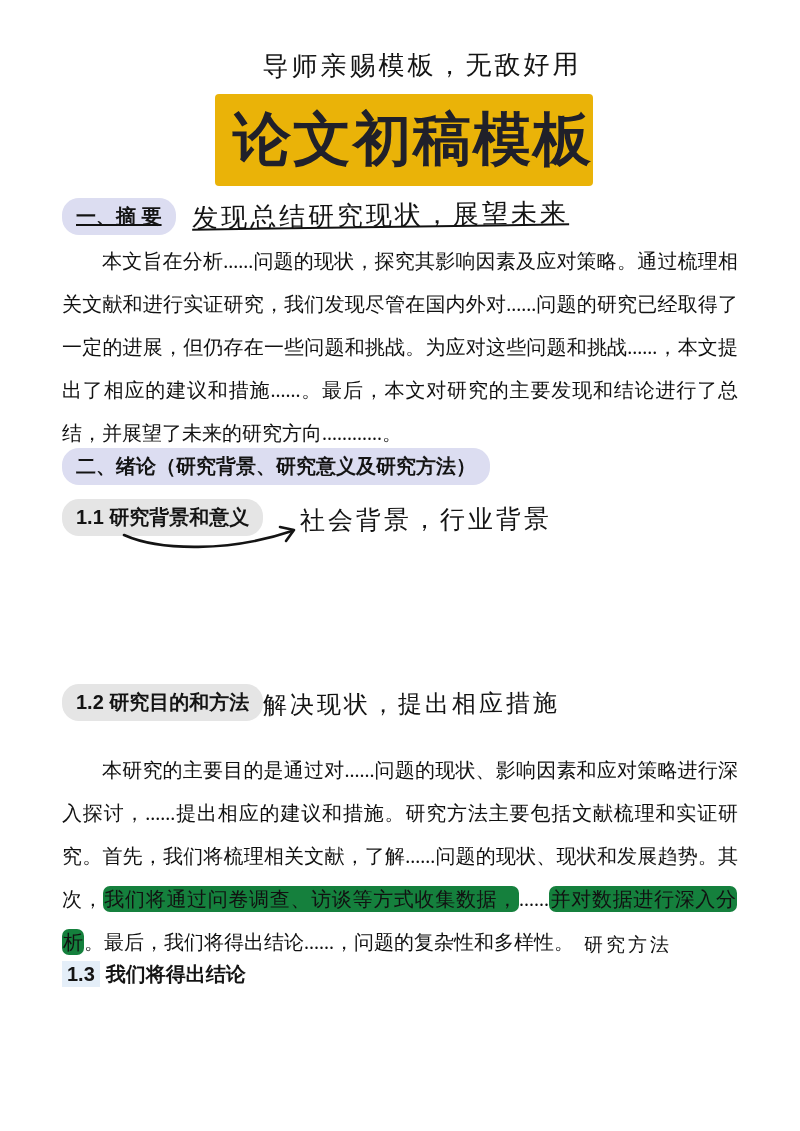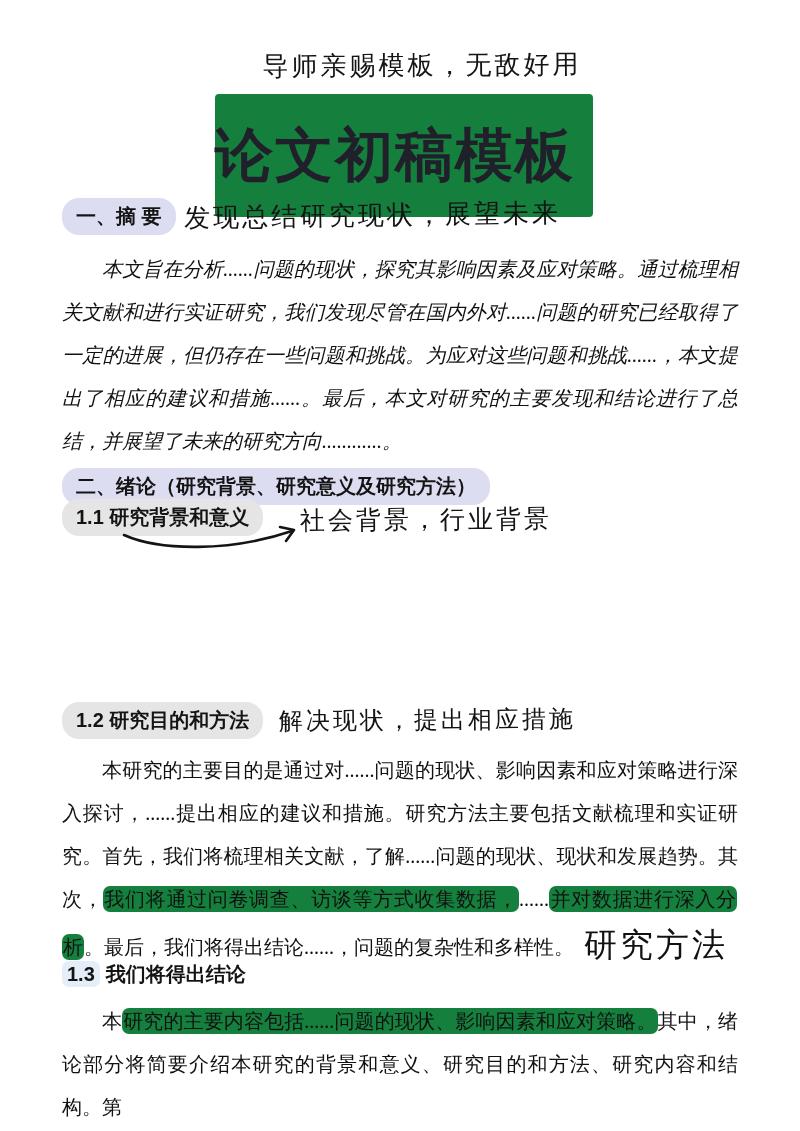--- a/index.html
+++ b/index.html
@@ -23,24 +23,24 @@
   }
   
   .top-note {
     position:absolute; top:36px; left:0; right:0;
     text-align:center; font-size:26px;
     transform:rotate(-0.4deg);
   }
   
   .title-block {
     position:absolute; top:82px; left:215px;
-    width:378px; height:123px;
-    background:#15803d;
+    width:378px; height:92px;
+    background:#eab308;
     border-radius:4px;
-    display:flex; align-items:center; justify-content:flex-start;
+    display:flex; align-items:center; justify-content:flex-end;
   }
   .title-text {
     font-family:"Liberation Sans","DejaVu Sans",sans-serif;
     font-weight:900; font-size:58px; letter-spacing:2px;
     color:#20202a; white-space:nowrap;
   }
   
   .pill {
     display:inline-block;
     font-family:"Liberation Sans","DejaVu Sans",sans-serif;
@@ -57,65 +57,65 @@
     text-align:justify; text-indent:2em;
   }
   .hl {
     background:#15803d;
     border-radius:7px;
     padding:2px 1px;
     -webkit-box-decoration-break:clone;
     box-decoration-break:clone;
   }
   
-  .abstract-row { position:absolute; top:186px; left:62px; display:flex; align-items:flex-start; gap:8px; }
+  .abstract-row { position:absolute; top:186px; left:62px; display:flex; align-items:flex-start; gap:16px;text-decoration:underline; }
   .abstract-row .hand { font-size:26px; margin-top:0px; transform:rotate(-0.8deg); }
 
-  .sec2-row { position:absolute; top:456px; left:62px; }
+  .sec2-row { position:absolute; top:436px; left:62px; }
 
   .s11-head { position:absolute; top:487px; left:62px; width:676px; height:50px; }
   .s11-head .annot { position:absolute; left:238px; top:4px; font-size:25px; transform:rotate(-0.5deg); }
   .s11-arrow { position:absolute; left:58px; top:26px; }
 
-  .s12-head { position:absolute; top:690px; left:62px; display:flex; align-items:flex-start; gap:16px; }
+  .s12-head { position:absolute; top:672px; left:62px; display:flex; align-items:center; }
   .s12-head .annot { font-size:24px; margin-top:2px; transform:rotate(-0.5deg); }
 
   .hand-inline {
     font-family:"DejaVu Sans",sans-serif;
-    font-size:33px; letter-spacing:3px;
+    font-size:19px; letter-spacing:3px;
     margin-left:10px; position:relative; top:2px;
     white-space:nowrap;
   }
 
   .s13-head {
     position:absolute; top:949px; left:62px;
     font-family:"Liberation Sans","DejaVu Sans",sans-serif;
     font-weight:700; font-size:20px; color:#141414;
   }
   .s13-num {
-    background:#e4eef8; border-radius:7px; padding:2px 5px; margin-right:6px;
+    background:#e4eef8; border-radius:0; padding:2px 5px; margin-right:6px;
   }
 </style>
 </head>
 <body>
 
 <div class="page">
 
   <div class="top-note hand">导师亲赐模板，无敌好用</div>
 
   <div class="title-block">
     <span class="title-text">论文初稿模板</span>
   </div>
 
   <div class="abstract-row">
     <span class="pill pill-lavender">一、摘 要</span>
     <span class="hand">发现总结研究现状，展望未来</span>
   </div>
 
-  <div class="para" style="top:236px;font-style:italic;">本文旨在分析......问题的现状，探究其影响因素及应对策略。通过梳理相关文献和进行实证研究，我们发现尽管在国内外对......问题的研究已经取得了一定的进展，但仍存在一些问题和挑战。为应对这些问题和挑战......，本文提出了相应的建议和措施......。最后，本文对研究的主要发现和结论进行了总结，并展望了未来的研究方向............。</div>
+  <div class="para" style="top:228px;">本文旨在分析......问题的现状，探究其影响因素及应对策略。通过梳理相关文献和进行实证研究，我们发现尽管在国内外对......问题的研究已经取得了一定的进展，但仍存在一些问题和挑战。为应对这些问题和挑战......，本文提出了相应的建议和措施......。最后，本文对研究的主要发现和结论进行了总结，并展望了未来的研究方向............。</div>
 
   <div class="sec2-row">
     <span class="pill pill-lavender">二、绪论（研究背景、研究意义及研究方法）</span>
   </div>
 
   <div class="s11-head">
     <span class="pill pill-blue">1.1 研究背景和意义</span>
     <svg class="s11-arrow" width="190" height="28" viewBox="0 0 190 28">
       <path d="M4 10 C 40 26, 110 27, 172 6" fill="none" stroke="#141414" stroke-width="2.6" stroke-linecap="round"></path>
       <path d="M160 2 L 174 5 L 166 16" fill="none" stroke="#141414" stroke-width="2.6" stroke-linecap="round" stroke-linejoin="round"></path>
@@ -128,15 +128,14 @@
     <span class="pill pill-blue">1.2 研究目的和方法</span>
     <span class="annot hand">解决现状，提出相应措施</span>
   </div>
 
   <div class="para" style="top:737px;"><span>本研究的主要目的是通过对......问题的现状、影响因素和应对策略进行深入探讨，......提出相应的建议和措施。研究方法主要包括文献梳理和实证研究。首先，我们将梳理相关文献，了解......问题的现状、现状和发展趋势。其次，</span><span class="hl">我们将通过问卷调查、访谈等方式收集数据，</span><span>......</span><span class="hl">并对数据进行深入分析</span><span>。最后，我们将得出结论......，问题的复杂性和多样性。</span><span class="hand-inline">研究方法</span></div>
 
   <div class="s13-head">
     <span class="s13-num">1.3</span><span>我们将得出结论</span>
   </div>
 
-  <div class="para" style="top:988px;"><span>本</span><span class="hl">研究的主要内容包括......问题的现状、影响因素和应对策略。</span><span>其中，绪论部分将简要介绍本研究的背景和意义、研究目的和方法、研究内容和结构。第</span></div>
 
 </div>
 
 </body></html>

